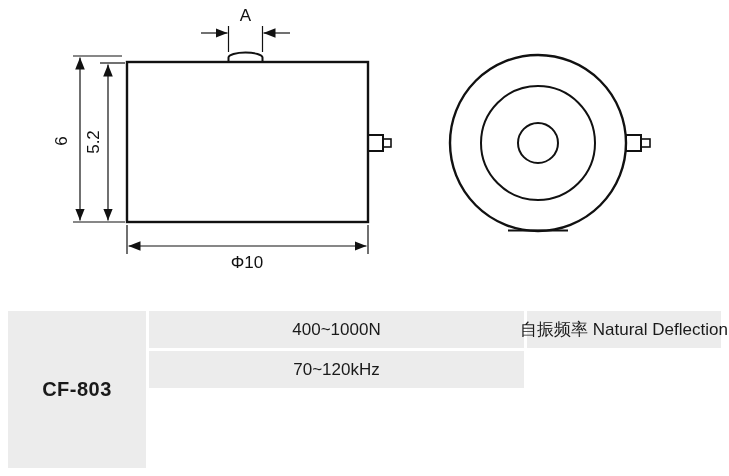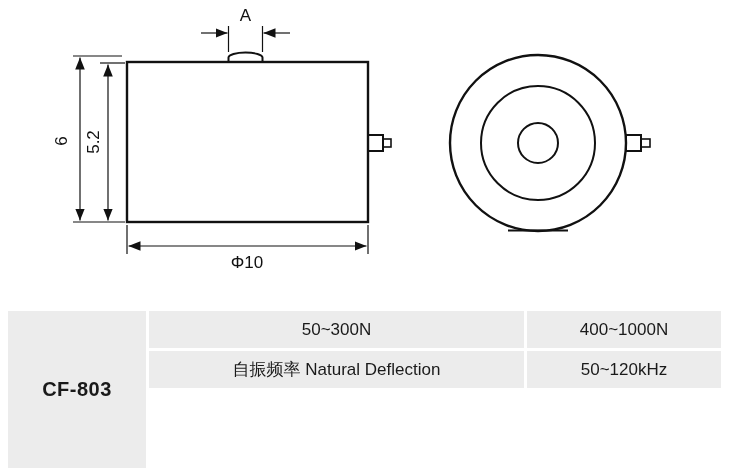--- a/index.html
+++ b/index.html
@@ -81,22 +81,21 @@
         <text x="67" y="141" transform="rotate(-90 67 141)">6</text>
         <text x="99" y="142" transform="rotate(-90 99 142)">5.2</text>
         <text x="247" y="268">Φ10</text>
       </g>
     </svg>
   </div>
 
   <div class="spec-table">
     <div class="cell model-cell">CF-803</div>
 
-    <div class="cell">50~300N</div>
 
     <div class="cell">400~1000N</div>
 
 
     <div class="cell">自振频率 Natural Deflection</div>
-    <div class="cell">50~120kHz</div>
+    <div class="cell">70~120kHz</div>
   </div>
 
 </div>
 
 </body></html>

